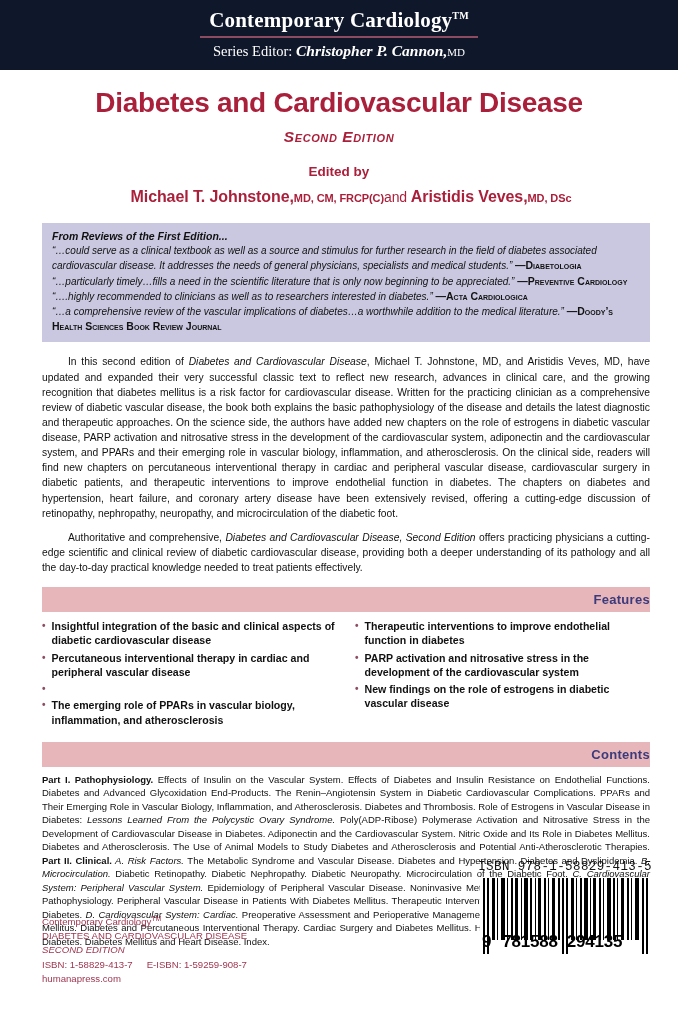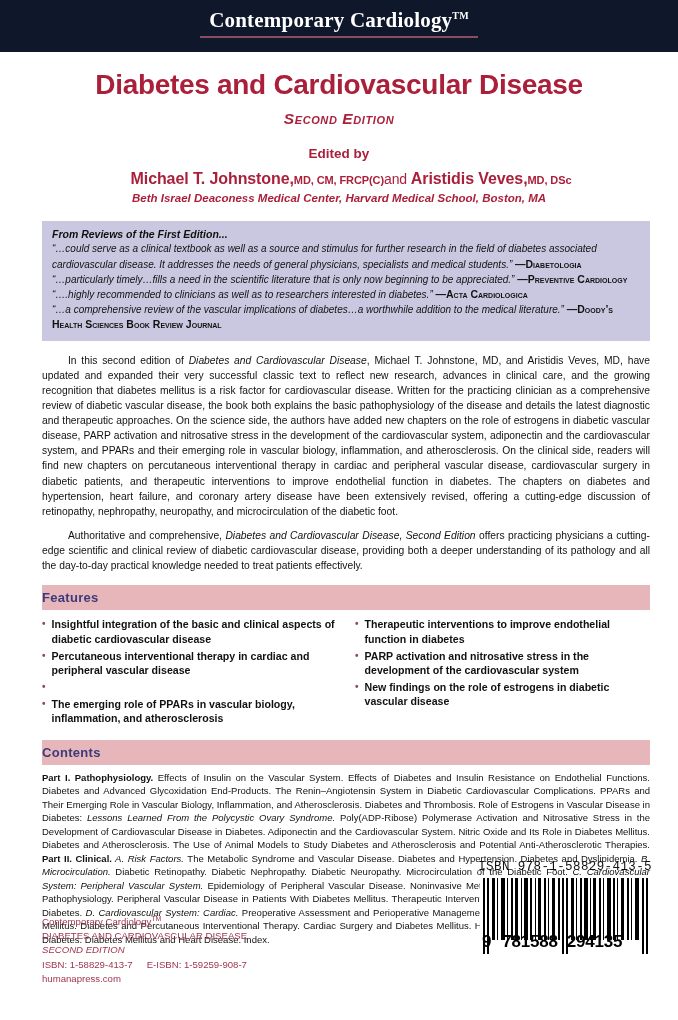--- a/index.html
+++ b/index.html
@@ -143,21 +143,21 @@
     color: #111;
   }
   .body-copy p { margin: 0 0 9px 0; text-indent: 26px; }
   .body-copy p:last-child { margin-bottom: 0; }
   .body-copy i { font-style: italic; }
 
   
   .section-bar {
     margin: 12px 28px 0 42px;
     background: #e7b6bb;
-    text-align: left;
+    text-align: right;
     padding: 3px 0 4px 0;
   }
   .section-bar-label {
     color: #3b3a7a;
     font-size: 13px;
     font-weight: bold;
     letter-spacing: 0.3px;
   }
 
   
@@ -252,31 +252,34 @@
   .isbn-line span { margin-right: 14px; }
 </style>
 </head>
 <body>
 
 <div class="header-band">
   <div class="series-title">
     <span>Contemporary Cardiology</span><span class="tm">TM</span>
   </div>
   <div class="header-rule"></div>
+  <div class="series-editor">
+    <span>Series Editor:</span>
+    <span class="name">Christopher P. Cannon,</span><span class="deg">MD</span>
+  </div>
 </div>
 
 <div class="title-block">
   <div class="book-title">Diabetes and Cardiovascular Disease</div>
   <div class="edition">Second Edition</div>
   <div class="edited-by">Edited by</div>
   <div class="editors">
     <span>Michael T. Johnstone,</span><span class="deg">MD, CM, FRCP(C)</span><span class="conj">and</span>
     <span>Aristidis Veves,</span><span class="deg">MD, DSc</span>
   </div>
-  <div class="affiliation">Beth Israel Deaconess Medical Center, Harvard Medical School, Boston, MA</div>
 </div>
 
 <div class="reviews-box">
   <div class="reviews-heading">From Reviews of the First Edition...</div>
   <div class="review-line">
     <span>“…could serve as a clinical textbook as well as a source and stimulus for further research in the field of diabetes associated cardiovascular disease. It addresses the needs of general physicians, specialists and medical students.”</span>
     <span class="src">—Diabetologia</span>
   </div>
   <div class="review-line">
     <span>“…particularly timely…fills a need in the scientific literature that is only now beginning to be appreciated.”</span>

